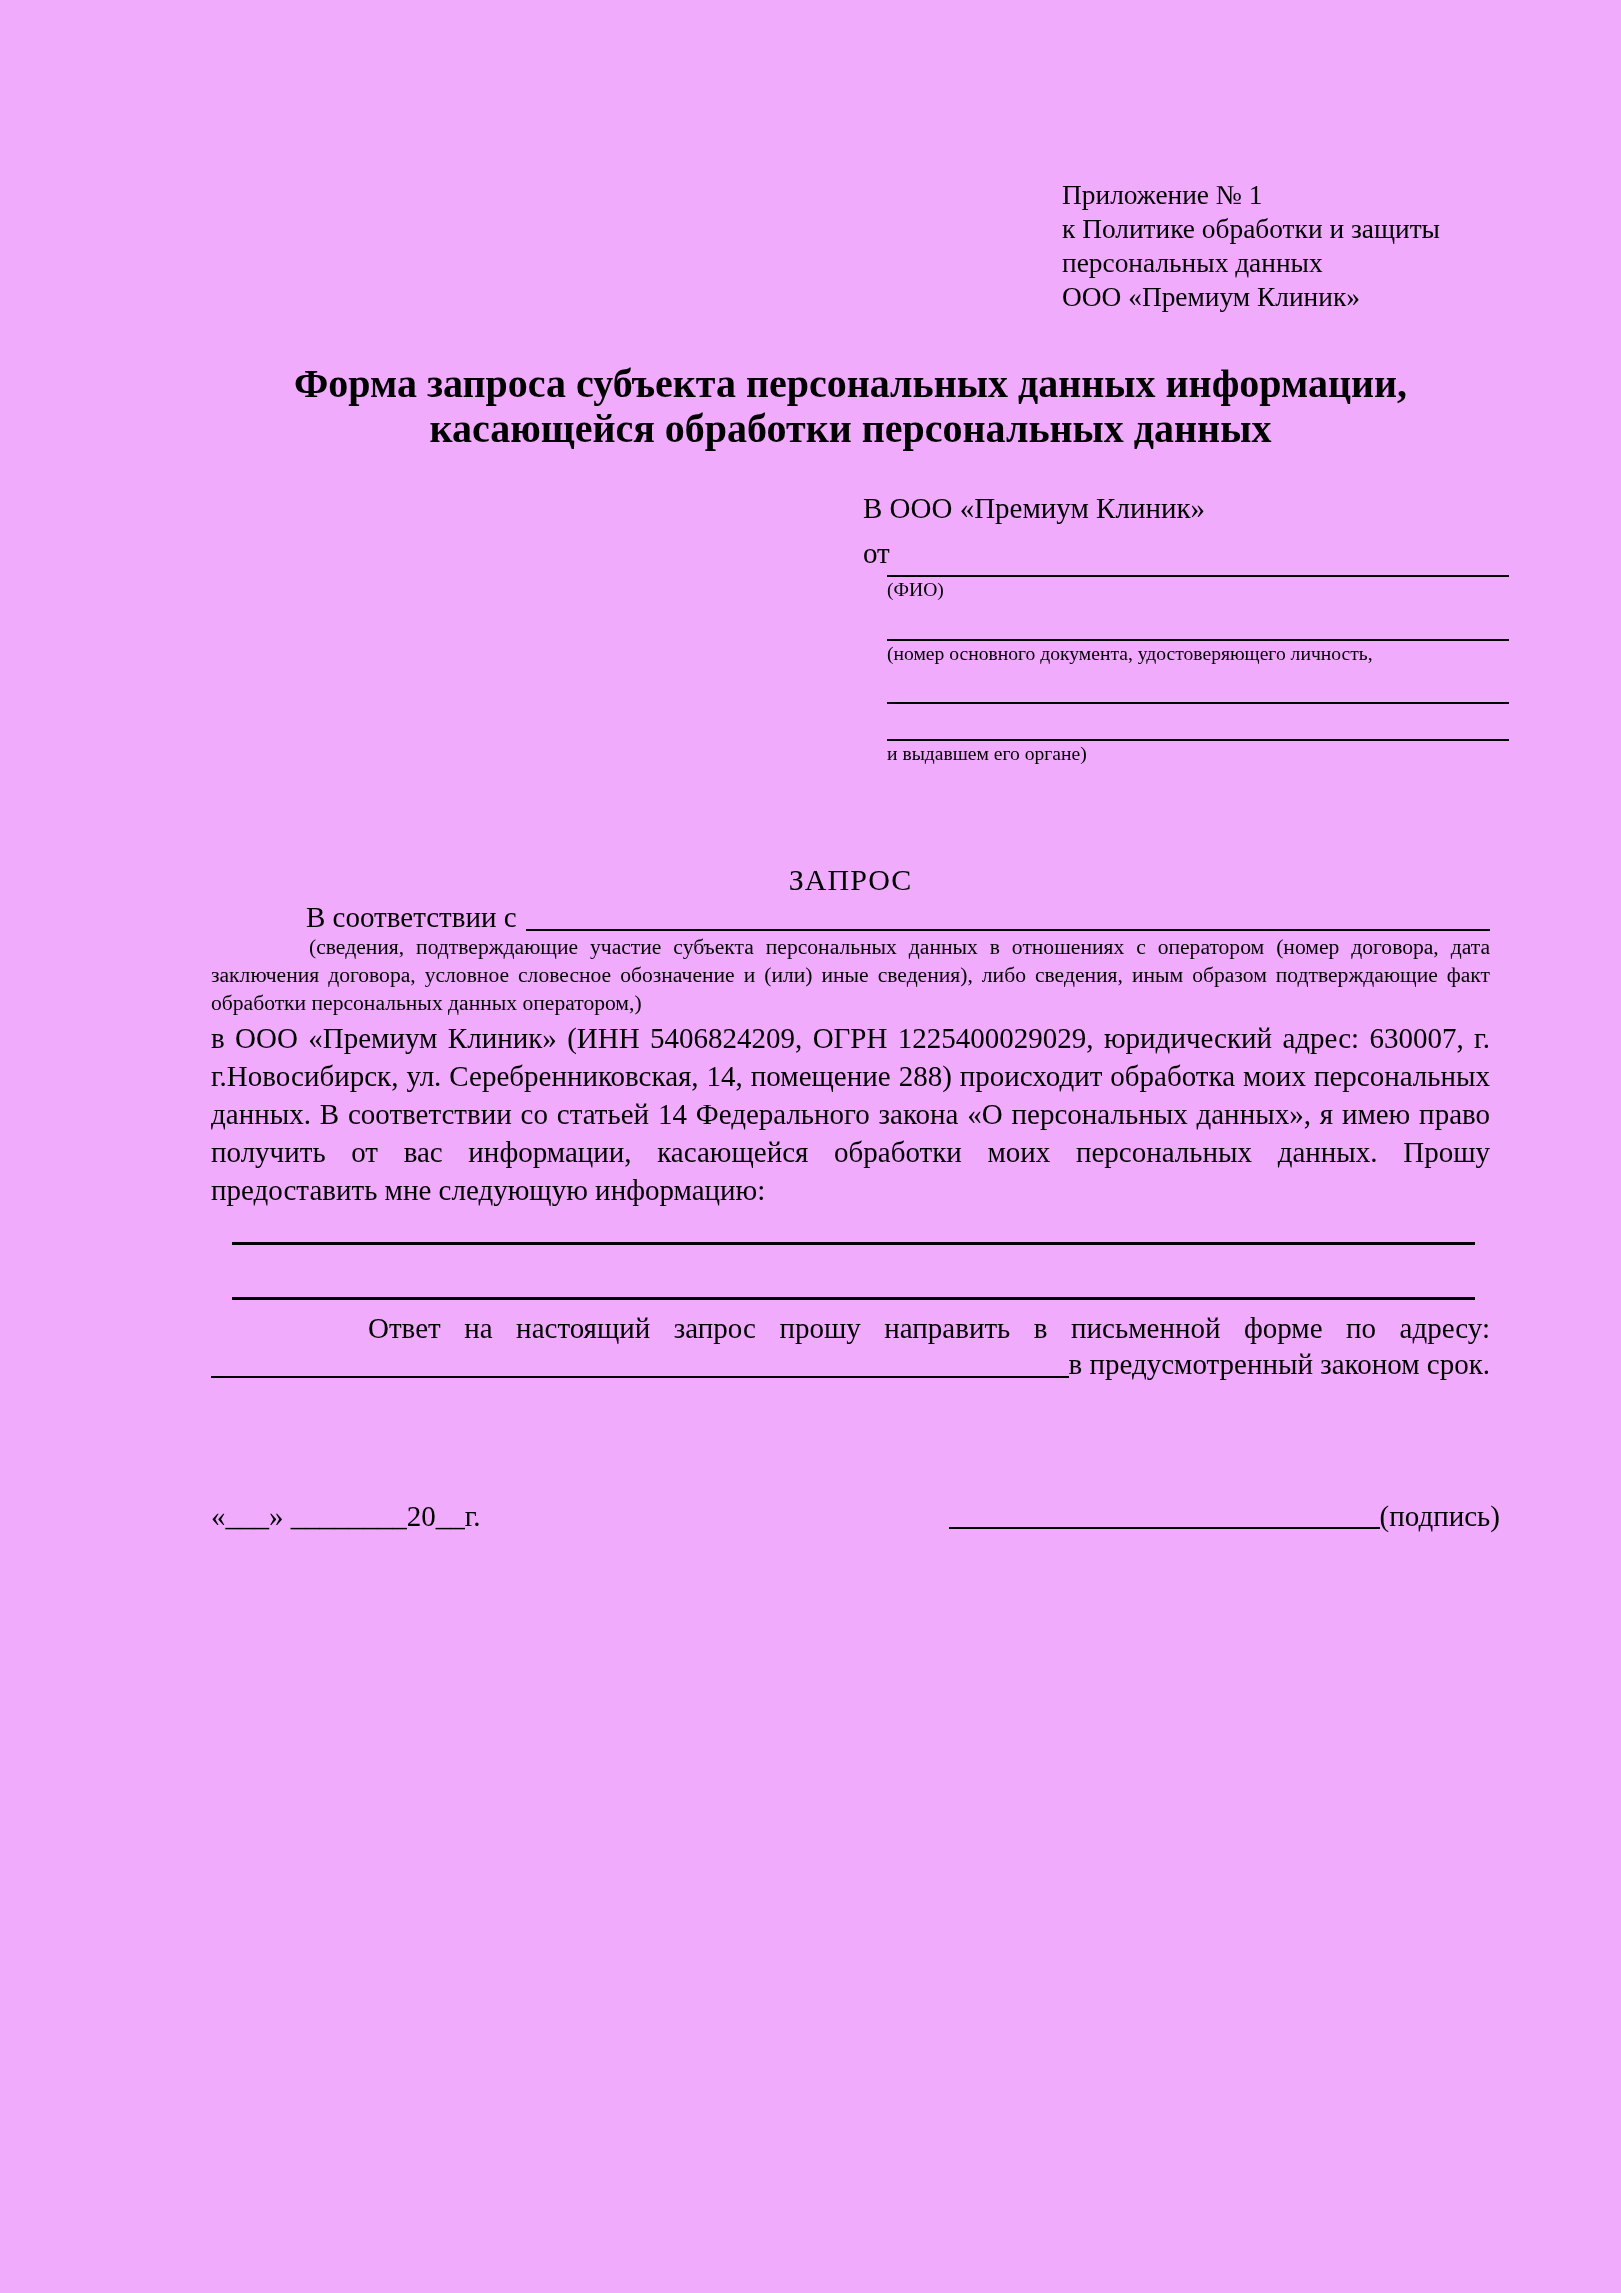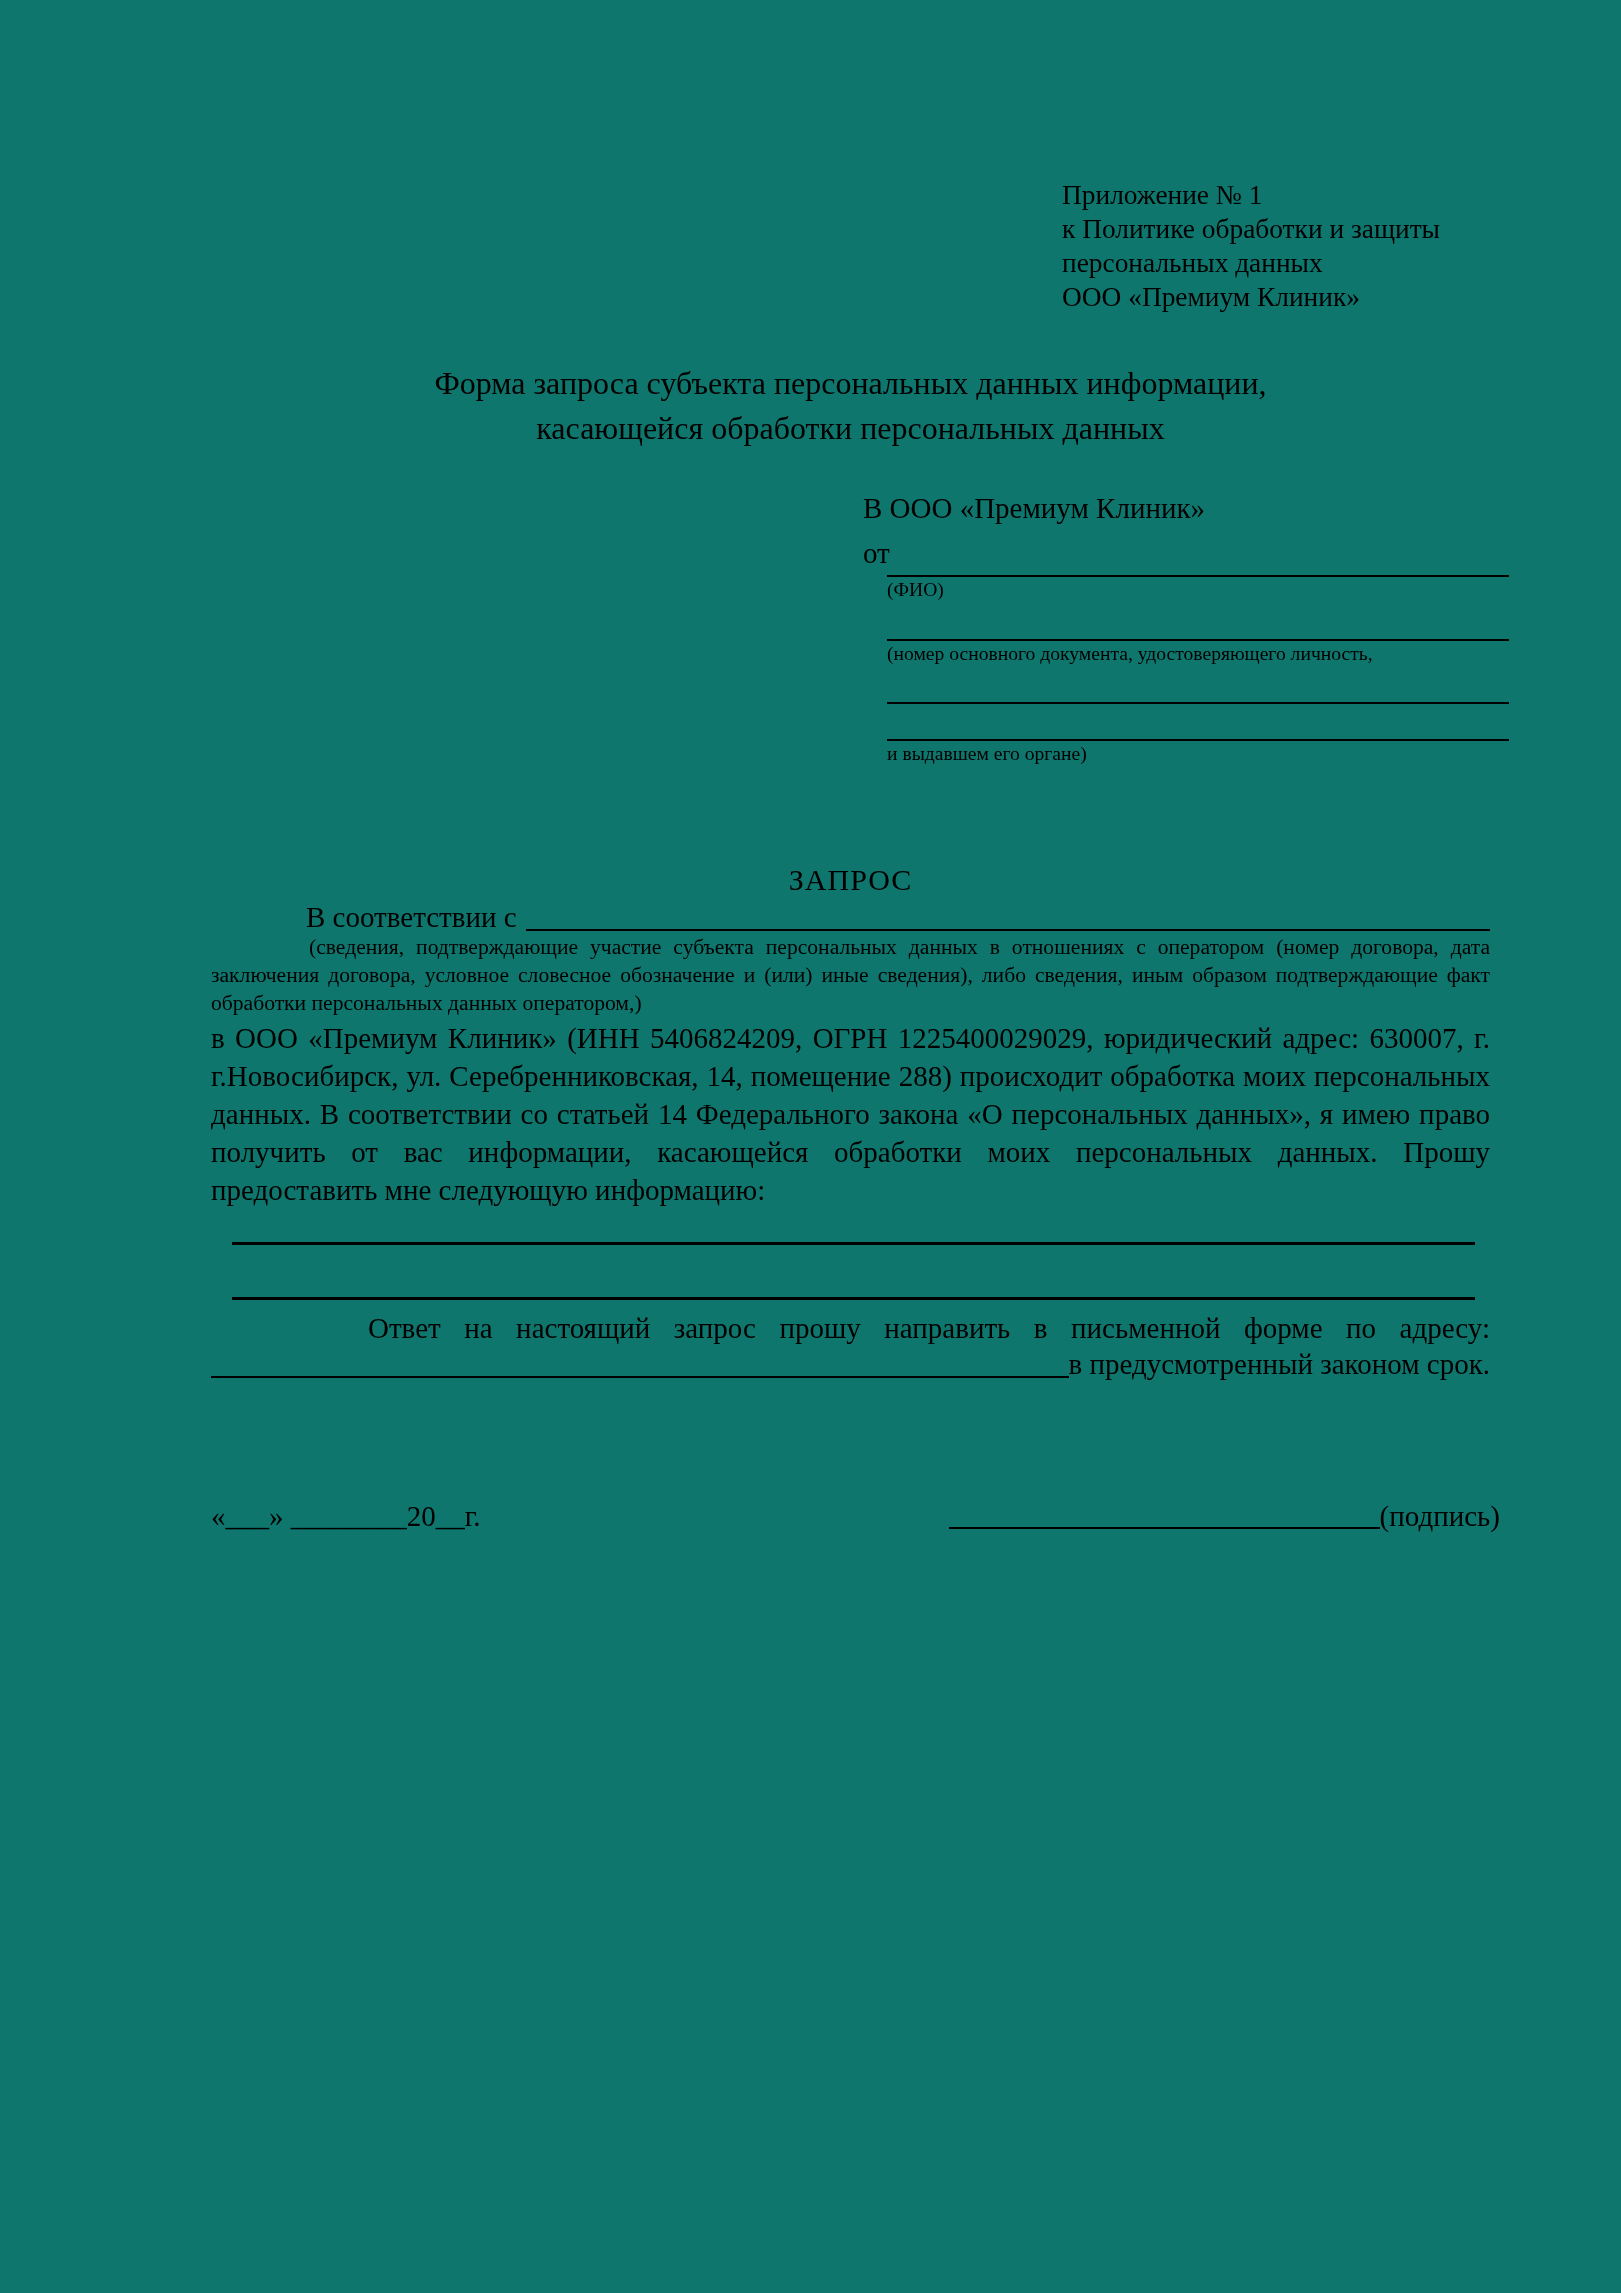--- a/index.html
+++ b/index.html
@@ -4,41 +4,41 @@
 <style>
   html, body {
     margin: 0;
     padding: 0;
     background: #ffffff;
   }
   .page {
     position: relative;
     width: 1621px;
     height: 2294px;
-    background: #0f766e;
+    background: #f0abfc;
     color: #000000;
     font-family: "Liberation Serif", "DejaVu Serif", serif;
     overflow: hidden;
   }
   .abs { position: absolute; }
 
   .appendix {
     left: 1062px;
     top: 178px;
     font-size: 27.4px;
     line-height: 34px;
   }
 
   .doc-title {
     left: 211px;
     top: 361px;
     width: 1279px;
     text-align: center;
-    font-weight: 400;
-    font-size: 32px;
+    font-weight: 700;
+    font-size: 40px;
     line-height: 45px;
   }
 
   .addressee {
     left: 863px;
     top: 486px;
     font-size: 29px;
     line-height: 45px;
   }
 

